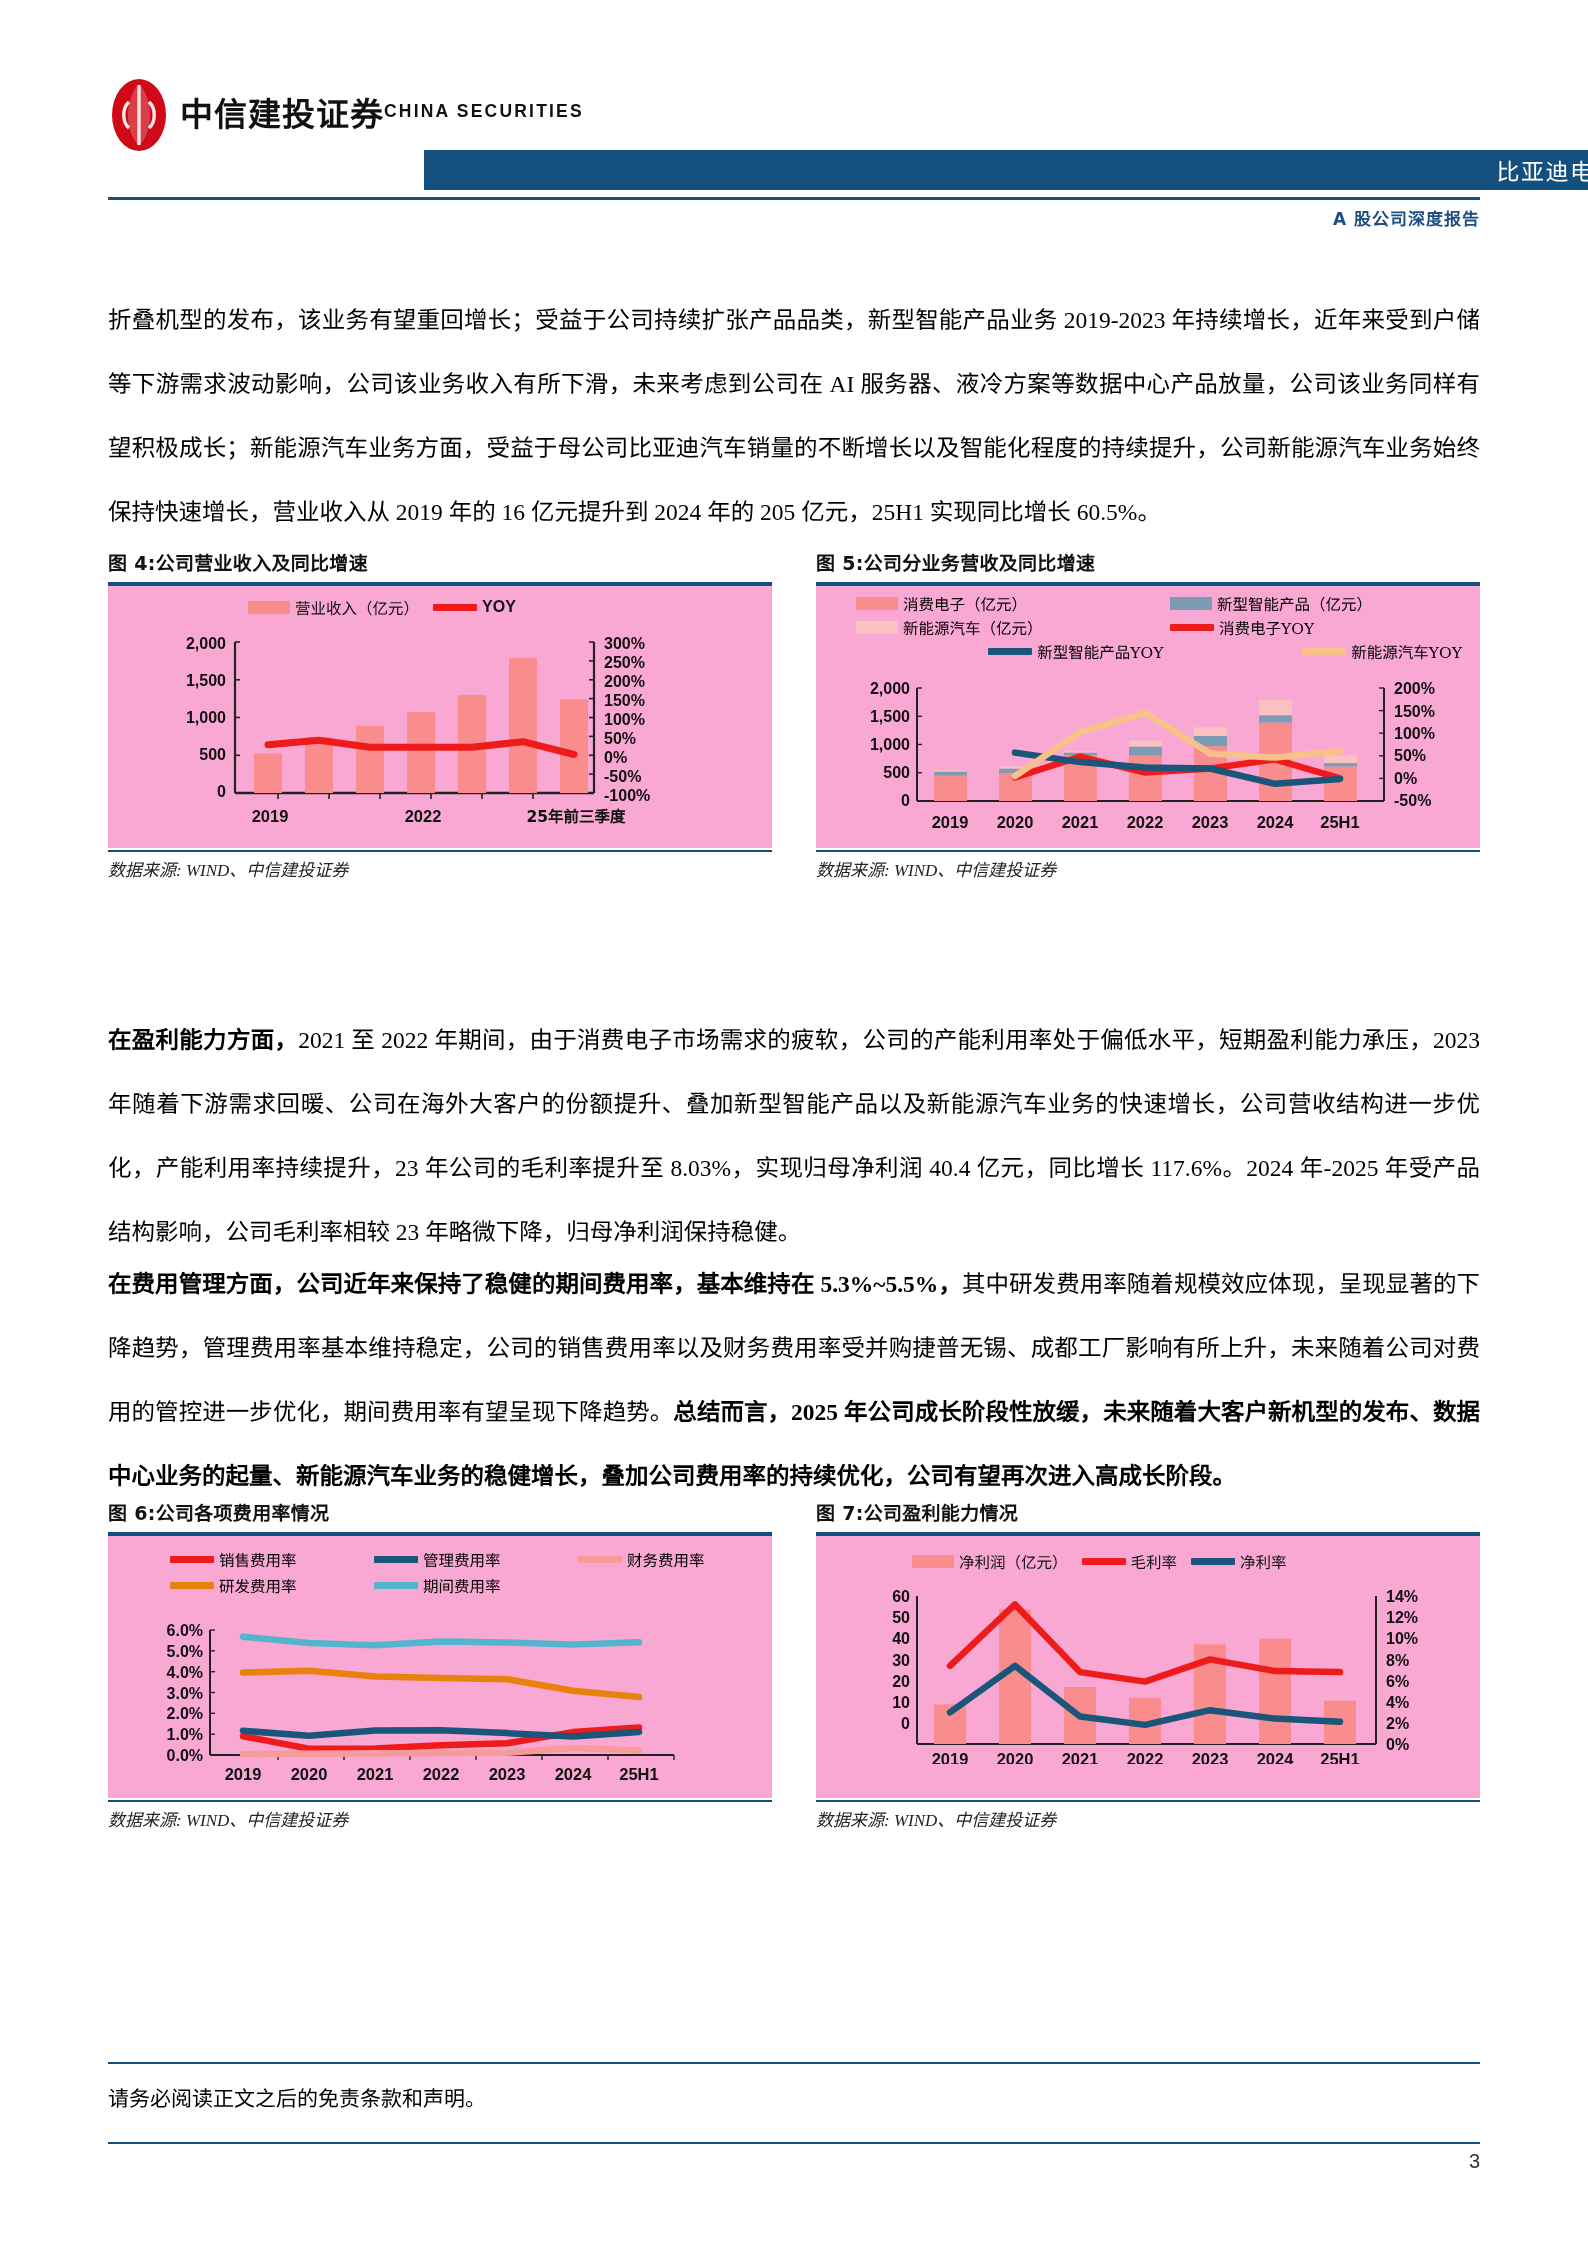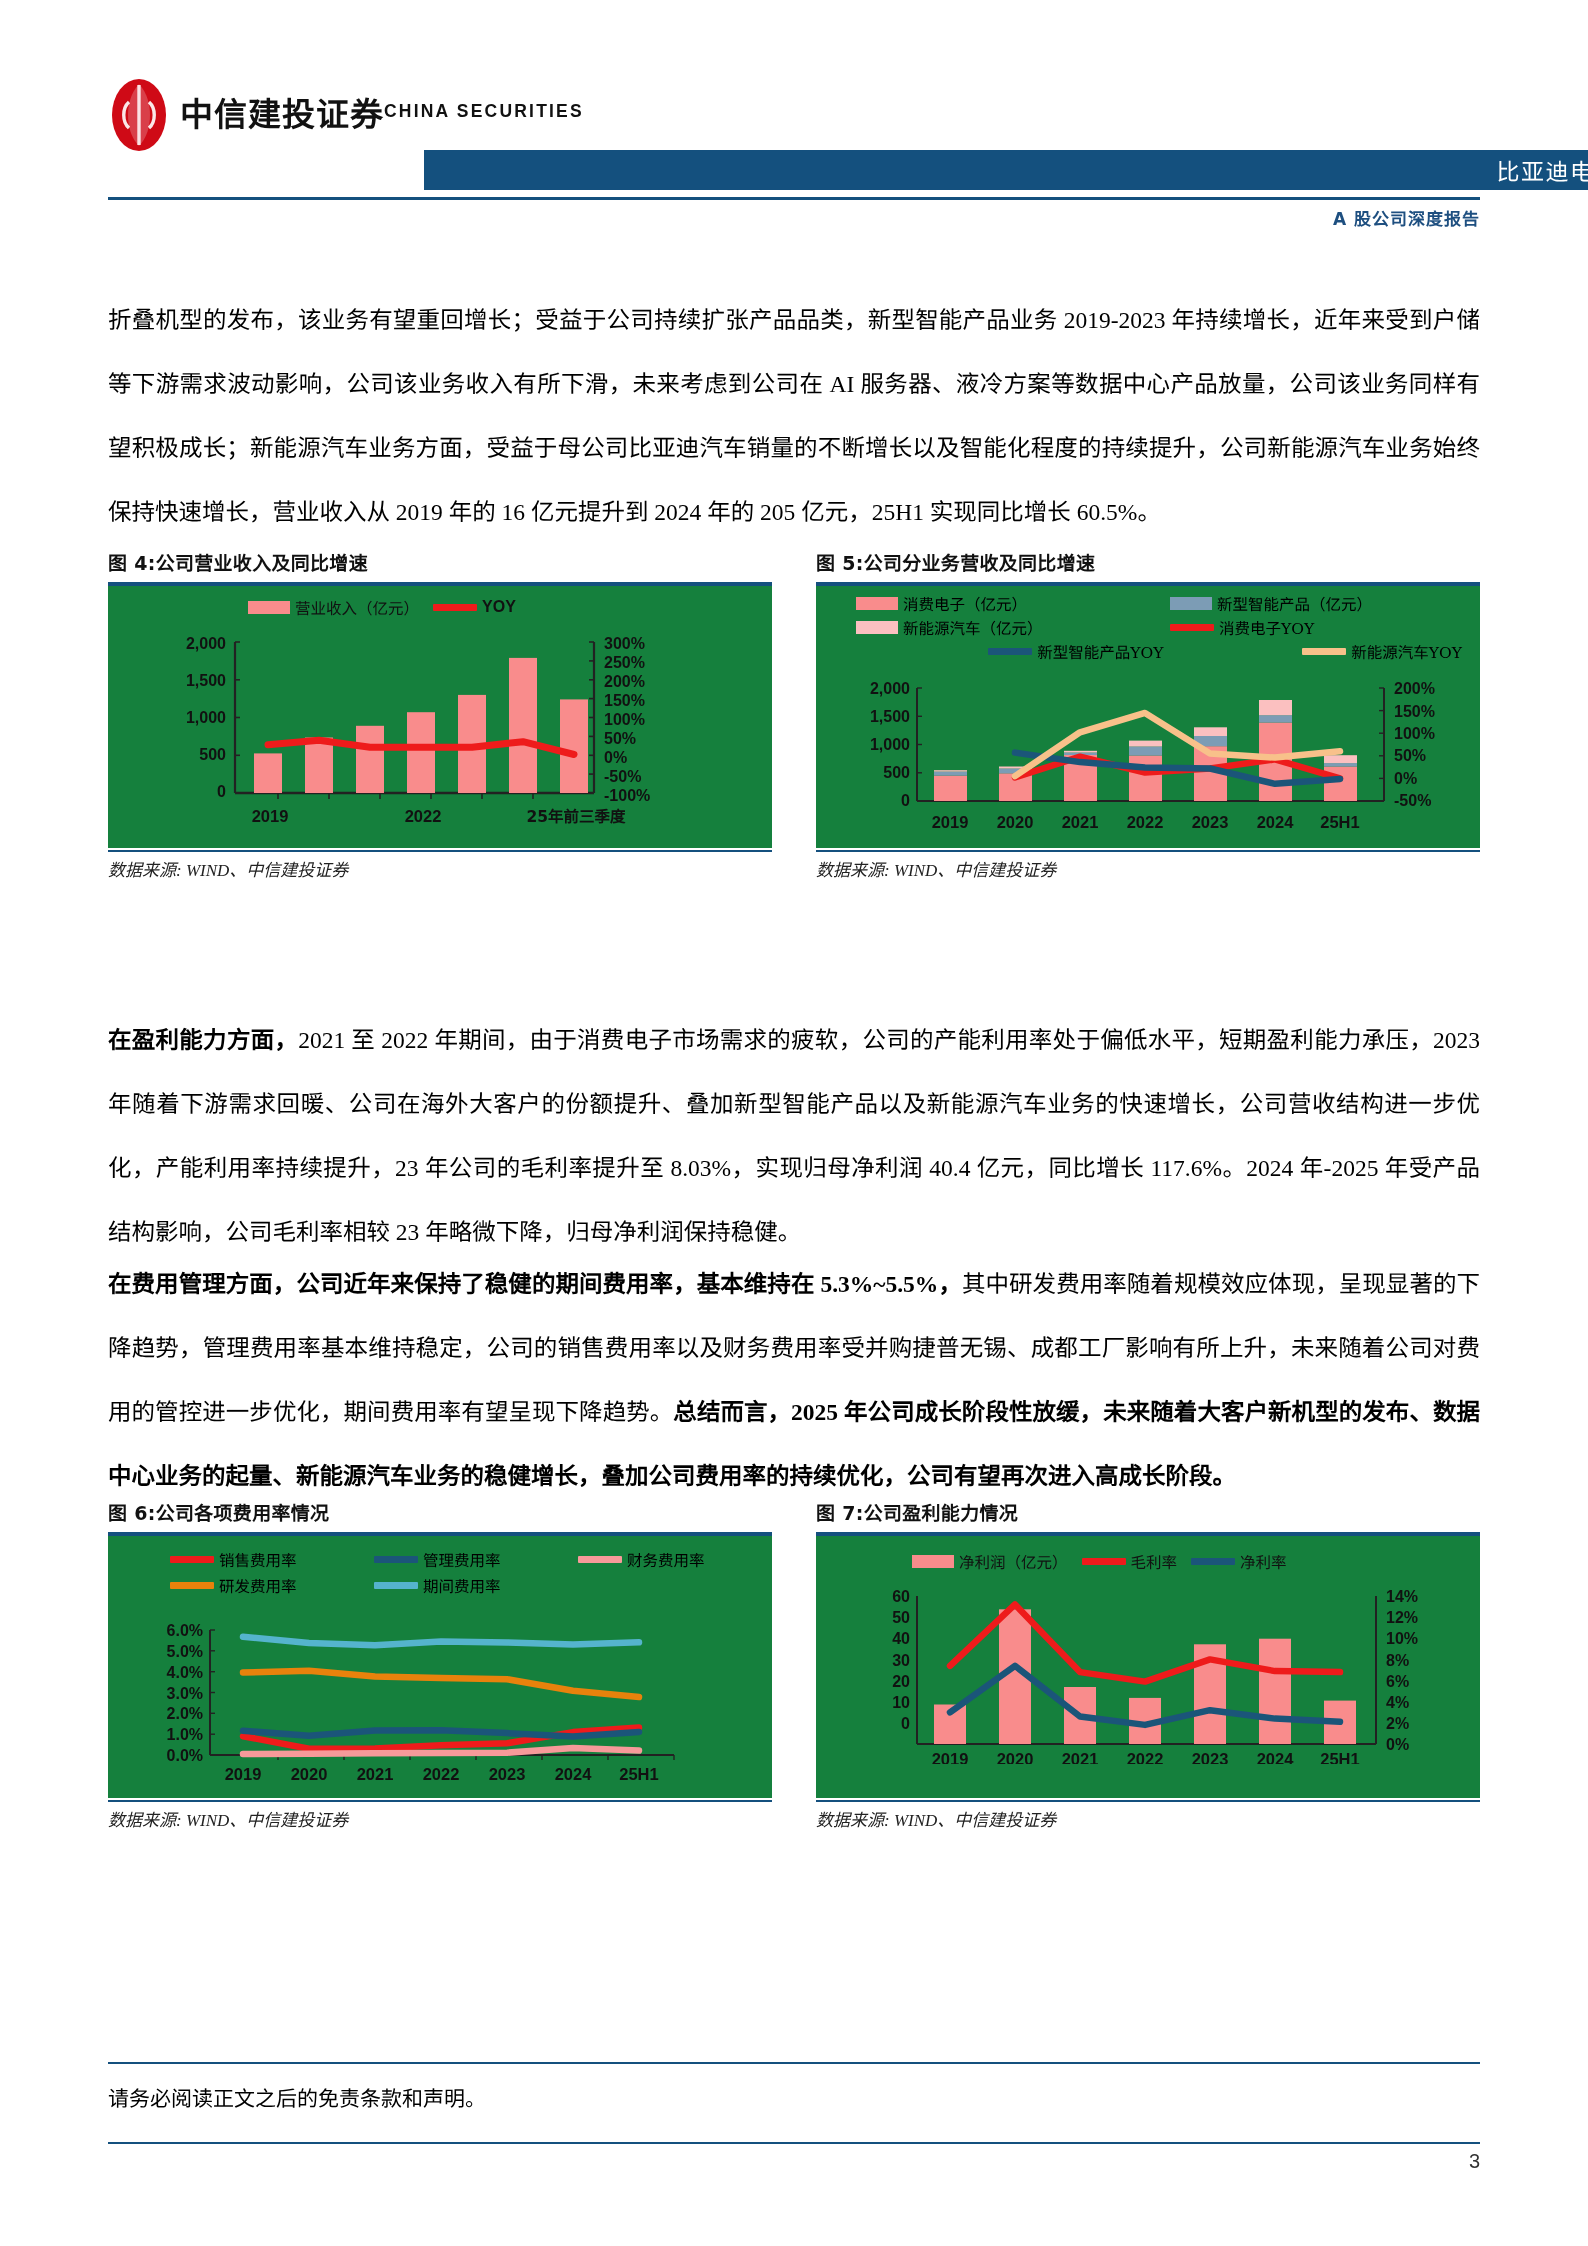--- a/index.html
+++ b/index.html
@@ -34,21 +34,21 @@
         font-family:"Liberation Serif", serif;color:#000;}
   .p1{left:108px;top:288px;width:1372px;}
   .p2{left:108px;top:1008px;width:1372px;}
   .p3{left:108px;top:1252px;width:1372px;}
   .para b{font-weight:bold;margin-top:36px;}
 
   
   .fig{position:absolute;width:664px;}
   .fig-title{font-family:"DejaVu Sans", sans-serif;font-weight:bold;font-size:19px;color:#111;letter-spacing:.3px;}
   .fig-rule{height:4px;background:#14507e;margin-top:7px;}
-  .fig-body{height:262px;position:relative;background:#15803d;}
+  .fig-body{height:262px;position:relative;background:#f9a8d4;}
   .fig-foot-rule{height:2px;background:#14507e;margin-top:2px;}
   .fig-src{font-family:"Liberation Serif", serif;font-style:italic;font-size:17px;color:#222;margin-top:4px;}
 
   #fig4{left:108px;top:548px;}
   #fig5{left:816px;top:548px;}
   #fig6{left:108px;top:1498px;}
   #fig7{left:816px;top:1498px;}
 
   
   .legend{display:flex;flex-wrap:wrap;font-family:"Liberation Serif", serif;font-size:16px;color:#111;}

